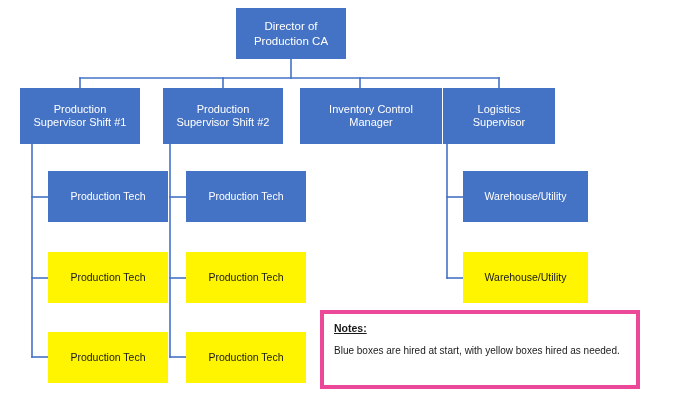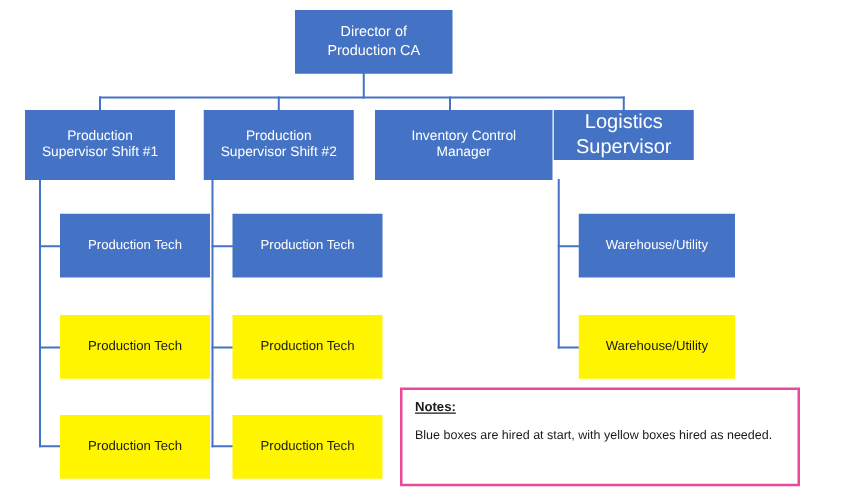--- a/index.html
+++ b/index.html
@@ -45,21 +45,21 @@
   }
   .node span {
     display: block;
     padding: 0 4px;
     white-space: pre-line;
   }
   .notes-box {
     position: absolute;
     box-sizing: border-box;
     background: #ffffff;
-    border: 2px solid #ec4899;
+    border: 4px solid #ec4899;
     z-index: 3;
     padding: 8px 10px 6px 10px;
   }
   .notes-title {
     font-size: 10.5px;
     font-weight: bold;
     color: #1a1a1a;
     text-decoration: underline;
     margin: 0 0 11px 0;
   }
@@ -99,37 +99,37 @@
       <path d="M170,278 L186,278"></path>
       <path d="M170,357 L186,357"></path>
 
       <path d="M447,144 L447,278"></path>
       <path d="M447,197 L463,197"></path>
       <path d="M447,278 L463,278"></path>
     </g>
   </svg>
 
   <div id="nodes-layer">
-      <div class="node node-blue" style="left: 236px; top: 8px; width: 126px; height: 51px; font-size: 11.5px;">
+      <div class="node node-blue" style="left: 236px; top: 8px; width: 110px; height: 51px; font-size: 11.5px;">
         <span>Director of
 Production CA</span>
       </div>
       <div class="node node-blue" style="left: 20px; top: 88px; width: 120px; height: 56px; font-size: 11px;">
         <span>Production
 Supervisor Shift #1</span>
       </div>
       <div class="node node-blue" style="left: 163px; top: 88px; width: 120px; height: 56px; font-size: 11px;">
         <span>Production
 Supervisor Shift #2</span>
       </div>
       <div class="node node-blue" style="left: 300px; top: 88px; width: 142px; height: 56px; font-size: 11px;">
         <span>Inventory Control
 Manager</span>
       </div>
-      <div class="node node-blue" style="left: 443px; top: 88px; width: 112px; height: 40px; font-size: 16px;">
+      <div class="node node-blue" style="left: 443px; top: 88px; width: 112px; height: 56px; font-size: 11px;">
         <span>Logistics
 Supervisor</span>
       </div>
       <div class="node node-blue" style="left: 48px; top: 171px; width: 120px; height: 51px; font-size: 10.5px;">
         <span>Production Tech</span>
       </div>
       <div class="node node-yellow" style="left: 48px; top: 252px; width: 120px; height: 51px; font-size: 10.5px;">
         <span>Production Tech</span>
       </div>
       <div class="node node-yellow" style="left: 48px; top: 332px; width: 120px; height: 51px; font-size: 10.5px;">

